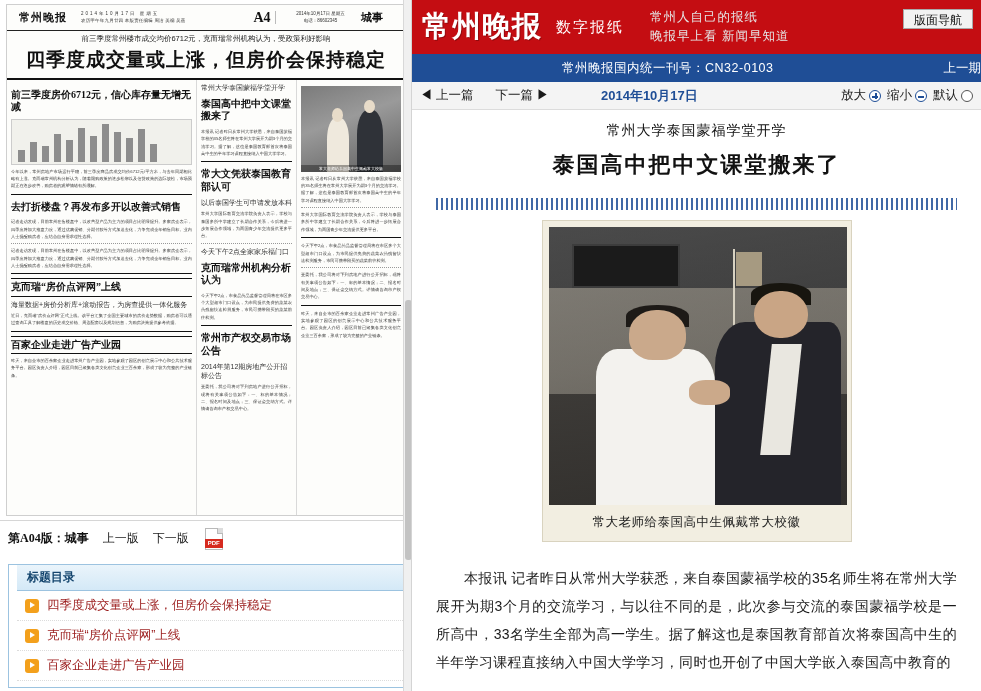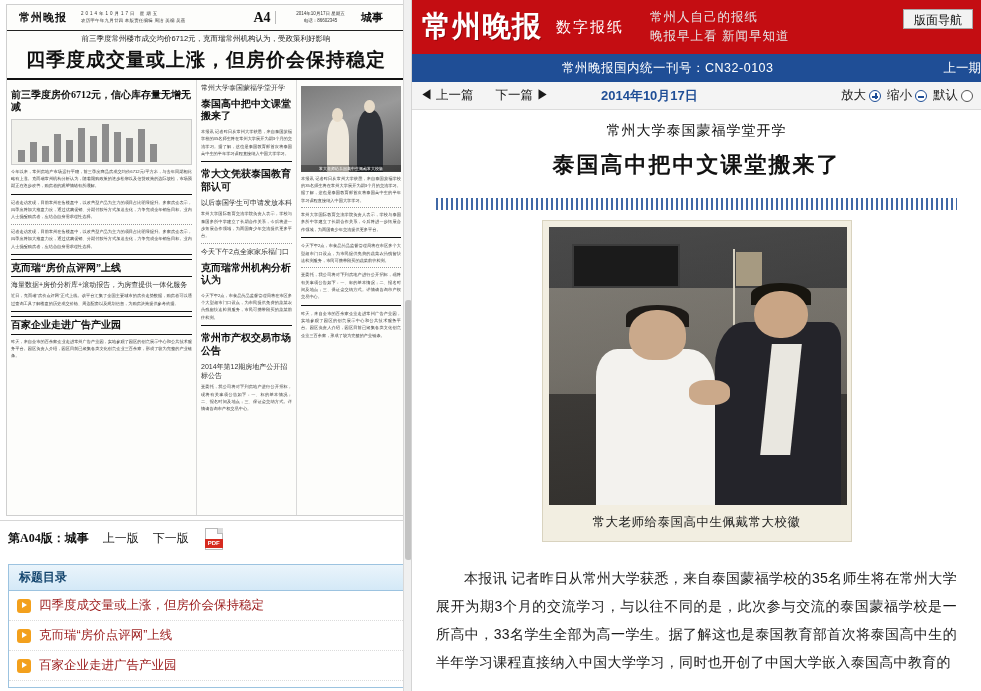--- a/index.html
+++ b/index.html
@@ -135,21 +135,21 @@
   }
   #pdf-icon .tag {
     position: absolute; left: 0; bottom: 2px; width: 100%; height: 9px;
     background: #d62a1f; color: #fff; font-size: 6px; text-align: center;
     line-height: 9px; font-weight: bold;
   }
 
   
   #dir-panel {
     position: absolute; left: 8px; top: 564px; width: 396px; height: 124px;
-    border: 1px solid #9cc3e0; background: #ffffff;
+    border: 1px solid #9cc3e0; background: #ffffff; padding-left: 8px;
   }
   #dir-head {
     height: 26px; background: linear-gradient(#eaf4fb,#d4e9f7);
     border-bottom: 1px solid #9cc3e0; display: flex; align-items: center;
     padding-left: 10px;
   }
   #dir-head .t { font-weight: bold; font-size: 12px; color: #14456e; }
   .dir-item {
     height: 30px; display: flex; align-items: center; padding-left: 8px;
     border-bottom: 1px dotted #dcdcdc; cursor: pointer;
@@ -357,20 +357,21 @@
               <i style="left:66px;height:34px"></i>
             <i style="left:78px;height:26px"></i>
               <i style="left:90px;height:38px"></i>
             <i style="left:102px;height:30px"></i>
               <i style="left:114px;height:24px"></i>
             <i style="left:126px;height:33px"></i>
               <i style="left:138px;height:18px"></i>
           </div>
           <div class="np-text">今年以来，常州房地产市场运行平稳，前三季度商品房成交均价6712元/平方米，与去年同期相比略有上涨。克而瑞常州机构分析认为，随着限购政策的逐步松绑以及信贷政策的边际放松，市场预期正在逐步改善，购房者的观望情绪有所缓解。</div>
           <div class="np-hr"></div>
+          <div class="np-sub nolines">去打折楼盘？再发布多开以改善式销售</div>
           <div class="np-text">记者走访发现，目前常州在售楼盘中，以改善型产品为主力的项目占比明显提升。多家房企表示，四季度将加大推盘力度，通过优惠促销、分期付款等方式加速去化，力争完成全年销售目标。业内人士提醒购房者，应结合自身需求理性选择。</div>
           <div class="np-rule-dotted"></div>
           <div class="np-text">记者走访发现，目前常州在售楼盘中，以改善型产品为主力的项目占比明显提升。多家房企表示，四季度将加大推盘力度，通过优惠促销、分期付款等方式加速去化，力争完成全年销售目标。业内人士提醒购房者，应结合自身需求理性选择。</div>
           <div class="np-hr"></div>
           <div class="np-sub">克而瑞“房价点评网”上线</div>
           <div class="np-sub2">海量数据+房价分析库+滚动报告，为房查提供一体化服务</div>
           <div class="np-text">近日，克而瑞“房价点评网”正式上线。该平台汇集了全国主要城市的房价走势数据，购房者可以通过查询工具了解楼盘的历史成交价格、周边配套以及规划信息，为购房决策提供参考依据。</div>
           <div class="np-hr"></div>
           <div class="np-sub">百家企业走进广告产业园</div>
           <div class="np-text">昨天，来自全市的百余家企业走进常州广告产业园，实地参观了园区的创意展示中心和公共技术服务平台。园区负责人介绍，园区目前已聚集各类文化创意企业三百余家，形成了较为完整的产业链条。</div>

